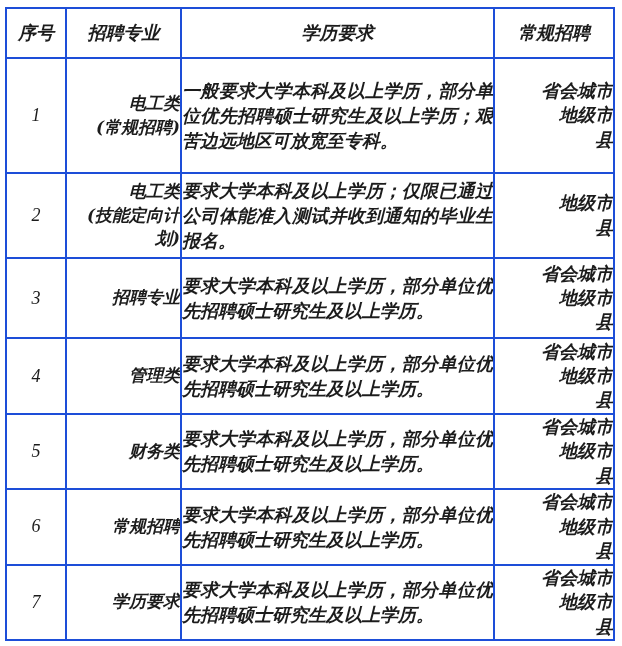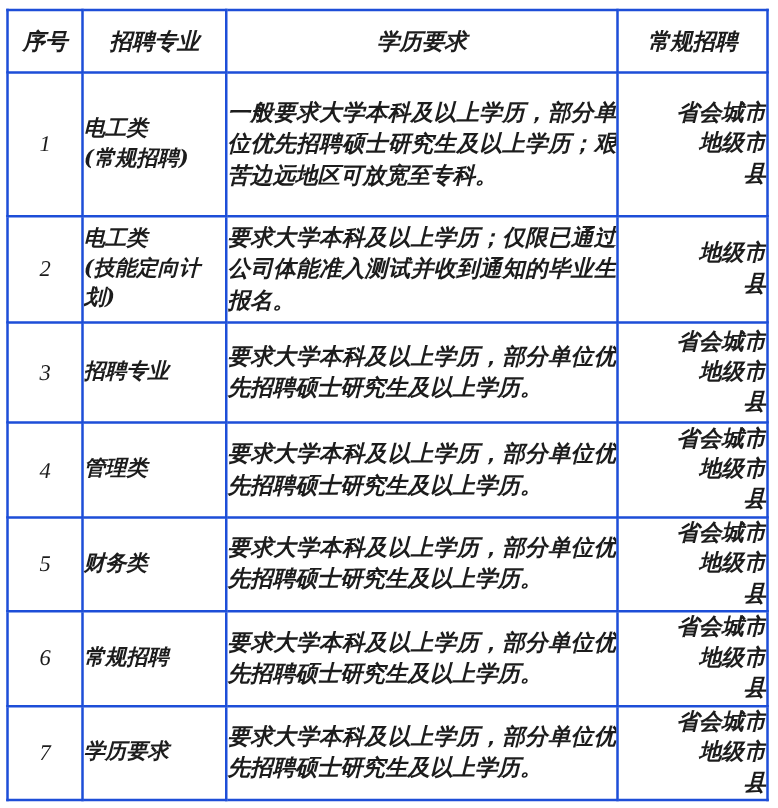--- a/index.html
+++ b/index.html
@@ -37,21 +37,21 @@
   .c-no {
     font-family: "Liberation Serif", "DejaVu Serif", serif;
     font-size: 18px;
     text-align: center;
   }
   .c-major {
     font-family: "DejaVu Serif", "Liberation Serif", serif;
     font-weight: bold;
     font-size: 17px;
     line-height: 1.4;
-    text-align: left;
+    text-align: right;
     white-space: pre-line;
   }
   .c-req {
     font-family: "DejaVu Serif", "Liberation Serif", serif;
     font-weight: bold;
     font-size: 18px;
     line-height: 1.4;
     text-align: justify;
     padding: 0 2px 0 3px;
     word-break: break-all;

